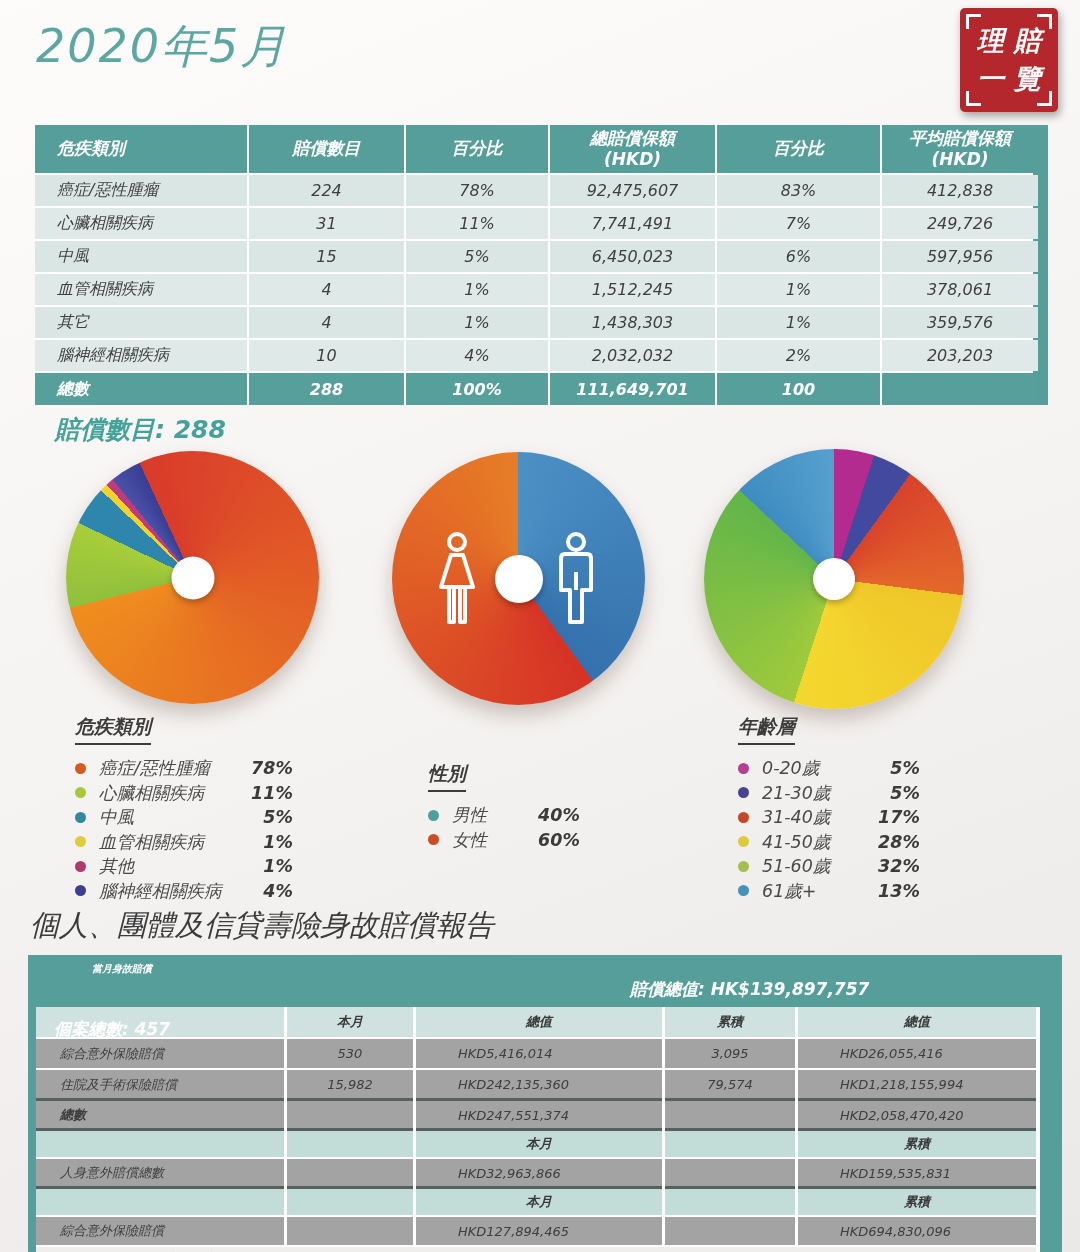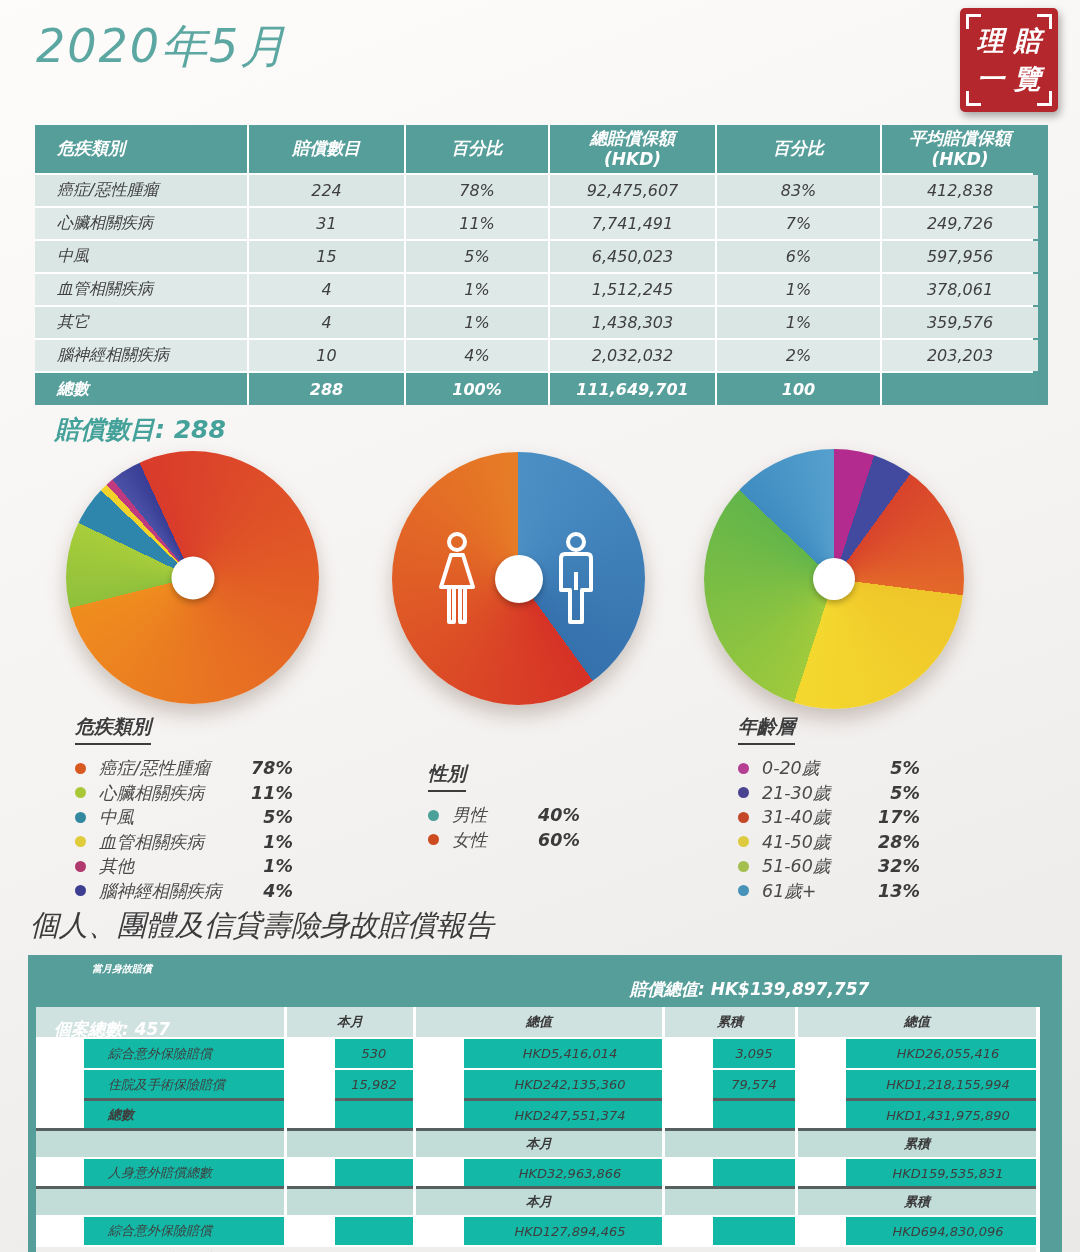--- a/index.html
+++ b/index.html
@@ -60,23 +60,23 @@
   .s2-heading { position:absolute; left:30px; top:906px; font-size:29px; font-weight:500; color:#3c3c3c; }
   .s2 { position:absolute; left:28px; top:955px; width:1034px; height:300px; background:#569e9a; }
   .s2 .banner { position:relative; height:52px; color:#fff; }
   .s2 .b1 { position:absolute; left:26px; top:7px;  font-size:10px; font-weight:bold;margin-left:38px; }
   .s2 .b2 { position:absolute; left:26px; top:27px; font-size:17px; font-weight:bold;margin-top:36px; }
   .s2 .b3 { position:absolute; left:602px; top:23px; font-size:17px; font-weight:bold; }
   .t2 { margin:0 22px 0 8px; display:grid; grid-template-columns:248px 126px 246px 130px 238px;
         grid-template-rows:30px 29px 29px 28px 26px 28px 26px 28px 30px; row-gap:2px; column-gap:3px; background:#fff; }
   .t2 > div { display:flex; align-items:center; justify-content:center; font-size:13px; }
   .t2 .h2c { background:#cfe2df; font-weight:bold; color:#3a3a3a; }
-  .t2 .d2  { background:#14b8a6; color:#3e3e3e;margin-left:48px; }
+  .t2 .d2  { background:#a3a3a3; color:#3e3e3e; }
   .t2 .lbl { justify-content:flex-start; padding-left:24px; }
-  .t2 .money { justify-content:center; padding:0 28px 0 42px; }
+  .t2 .money { justify-content:flex-start; padding:0 28px 0 42px; }
   .t2 .sub2 { background:#c2dcd8; font-weight:bold; color:#3a3a3a; }
   .t2 .darktop { box-shadow:0 -3px 0 0 #55605f; }
   .t2 .bold { font-weight:bold; }
   .t2 .noterow { grid-column:1 / -1; background:#efeeec; justify-content:flex-start;
                  padding-left:26px; font-size:18px; color:#3d3d3d; align-items:flex-start; padding-top:2px; }
 </style>
 </head>
 <body>
 
 <div class="page">
@@ -320,21 +320,21 @@
 
       <div class="d2 lbl bold darktop">總數</div>
       <div class="d2 darktop"></div>
       <div class="d2 money darktop">
           <span>HKD</span>
           <span>247,551,374</span>
         </div>
       <div class="d2 darktop"></div>
       <div class="d2 money darktop">
           <span>HKD</span>
-          <span>1,431,975,890</span>
+          <span>2,058,470,420</span>
         </div>
 
       <div class="sub2 darktop"></div>
       <div class="sub2 darktop"></div>
       <div class="sub2 darktop">本月</div>
       <div class="sub2 darktop"></div>
       <div class="sub2 darktop">累積</div>
 
       <div class="d2 lbl">人身意外賠償總數</div>
       <div class="d2"></div>

